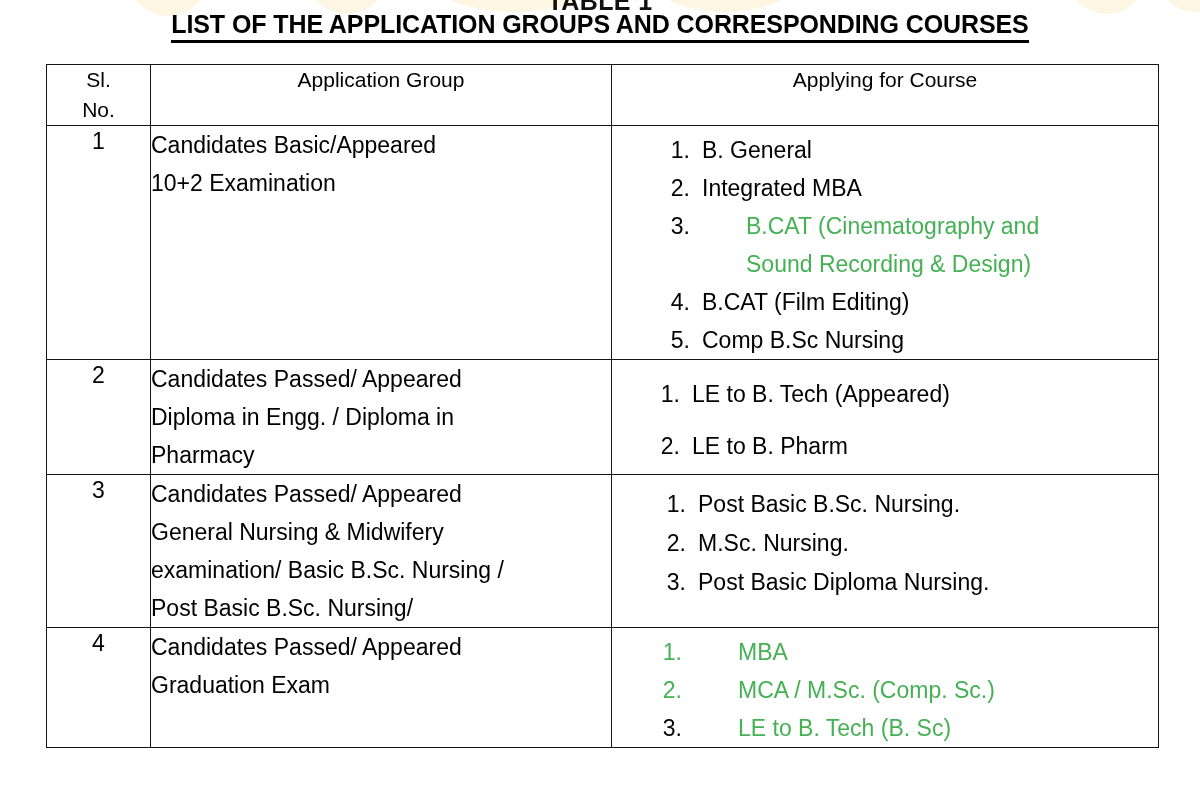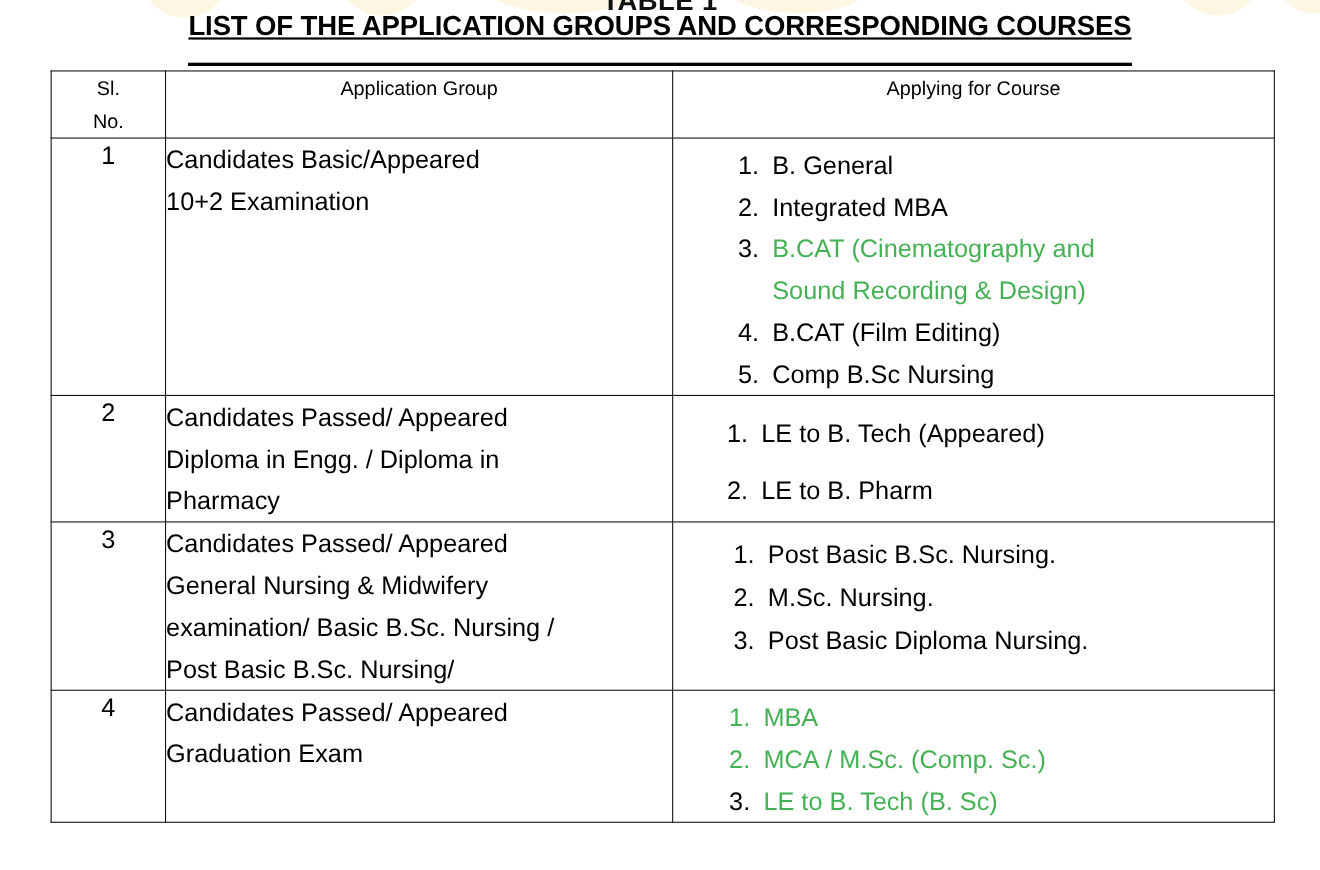--- a/index.html
+++ b/index.html
@@ -59,22 +59,21 @@
     text-align: center;
     font-size: 25px;
     line-height: 31px;
     font-weight: bold;
     letter-spacing: -0.1px;
     color: #000000;
     white-space: nowrap;
   }
   .doc-title .ul {
     border-bottom: 3px solid #000000;
-    padding-bottom: 19px;
-    text-decoration: underline;
+    padding-bottom: 2px;
   }
 
   table.courses {
     position: absolute;
     left: 46px;
     top: 64px;
     width: 1112px;
     border-collapse: collapse;
     table-layout: fixed;
   }
@@ -85,21 +84,21 @@
     padding: 0;
     font-weight: normal;
   }
 
   col.c-sl     { width: 104px; }
   col.c-group  { width: 461px; }
   col.c-course { width: 547px; }
 
   
   .hdr-sl, .hdr-group, .hdr-course {
-    font-size: 18px;
+    font-size: 21px;
     font-weight: bold;
     text-align: center;
     line-height: 30px;
   }
   .hdr-sl     { padding: 10px 0 16px 0; }
   .hdr-group  { padding: 10px 0 16px 0; }
   .hdr-course { padding: 10px 0 16px 0; }
 
   
   .cell-sl {
@@ -152,21 +151,21 @@
   .cell-course.r3 ol.course-list > li .marker { width: 74px; }
   .cell-course.r3 ol.course-list > li { line-height: 39px; }
   .cell-course.r4 ol.course-list > li .marker { width: 70px; }
 
   .cell-course.r1 { padding-top: 5px; }
   .cell-course.r2 { padding-top: 8px; }
   .cell-course.r3 { padding-top: 10px; }
   .cell-course.r4 { padding-top: 5px; }
 
   
-  .green      { color: #45b154; }
+  .green      { color: #45b154; margin-left: 44px; }
   .blackmark  { color: #000000; font-weight: bold; }
   .greenmark  { color: #45b154; }
 </style>
 </head>
 <body>
 
 <div class="bg-decor">
   <span class="blob b1"></span>
   <span class="blob b2"></span>
   <span class="blob b3"></span>

